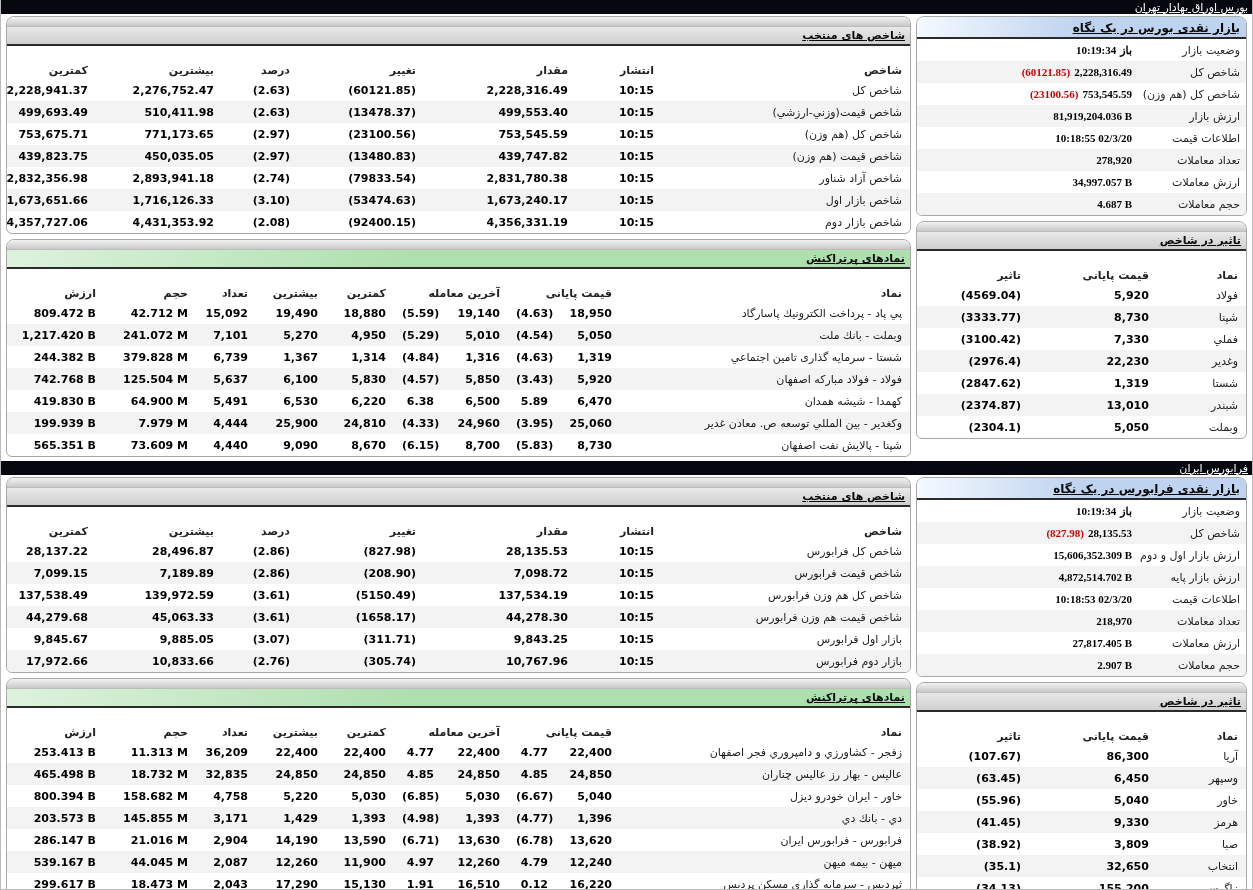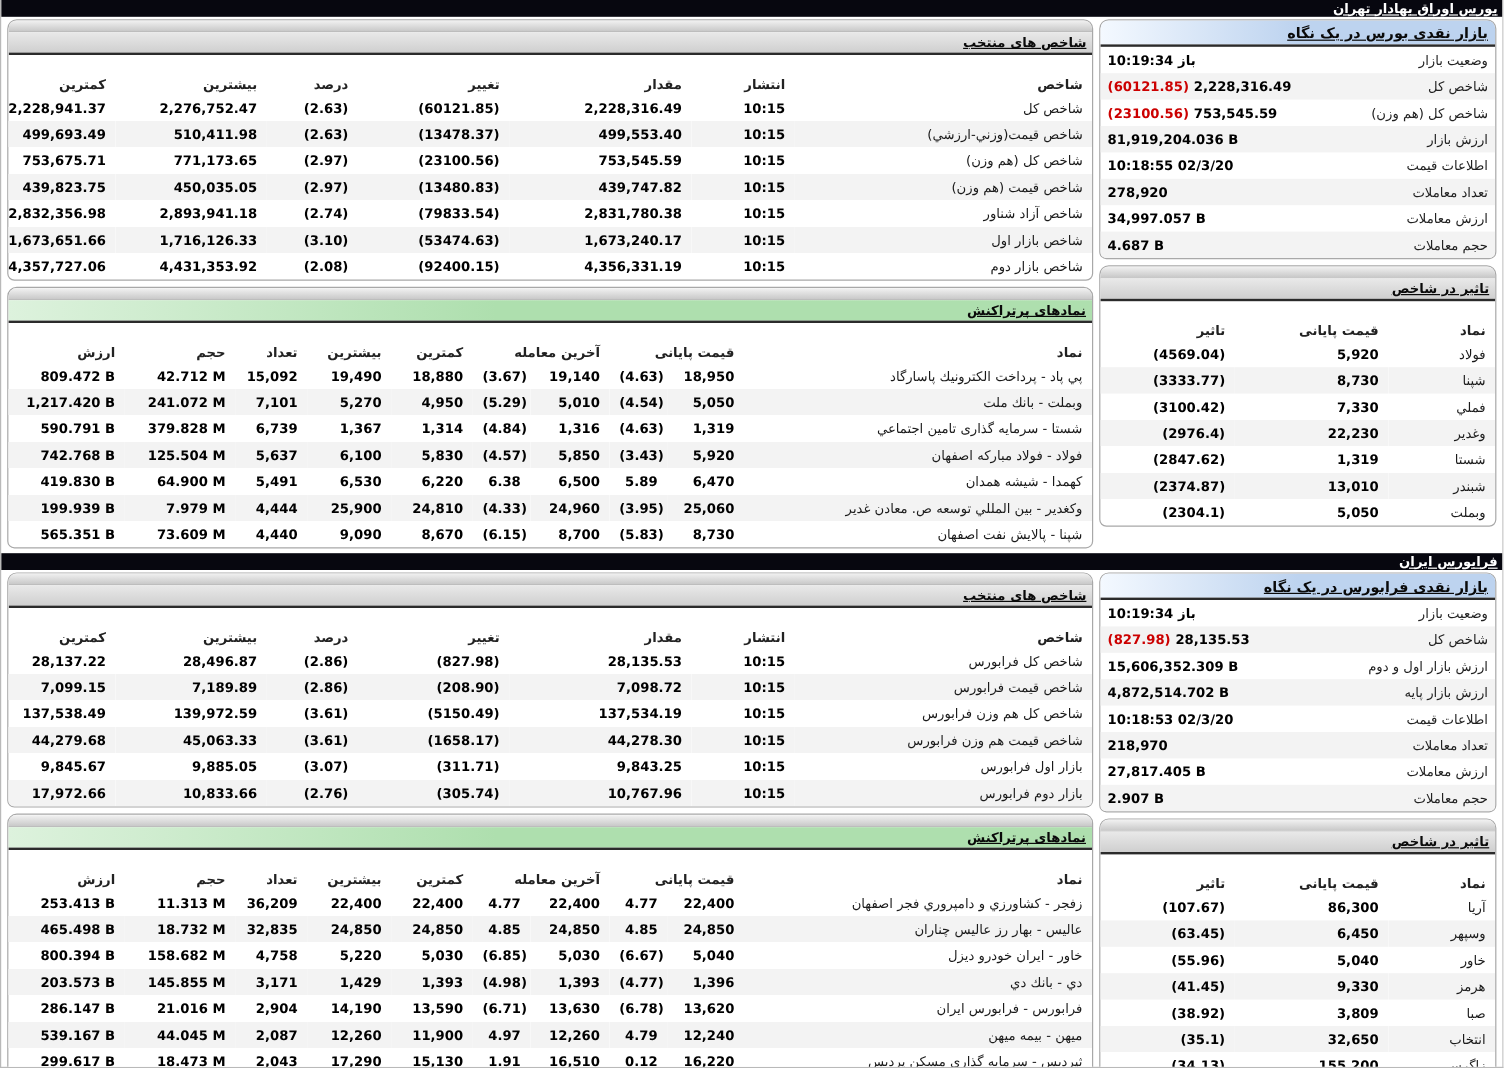--- a/index.html
+++ b/index.html
@@ -22,21 +22,21 @@
   
   .blackbar {
     height: 14px;
     background: #07070f;
     display: flex;
     align-items: center;
     padding: 0 4px;
   }
   .blackbar span {
     color: #fff;
-    font-weight: bold;
+    font-weight: normal;
     font-size: 11px;
     text-decoration: underline;
     line-height: 13px;
   }
   .section {
     display: flex;
     gap: 5px;
     padding: 2px 5px 4px 5px;
     align-items: flex-start;
   }
@@ -77,24 +77,26 @@
     align-items: center;
     height: 22px;
     padding: 0 6px;
   }
   .ov-row:nth-of-type(even) { background: #f3f3f3; }
   .ov-label { width: 108px; flex: none; text-align: right; color: #222; }
   .ov-val {
     flex: 1;
     display: flex;
     direction: ltr;
+    justify-content: flex-end;
     align-items: center;
     gap: 4px;
     font-weight: bold;
     color: #000;
+    font-family: Liberation Serif, serif;
   }
   .ov-val span:empty { display: none; }
 
   
   table.tbl {
     width: 100%;
     border-collapse: collapse;
     table-layout: fixed;
     font-size: 11px;
   }
@@ -404,21 +406,21 @@
               <th>ارزش</th>
             </tr>
           </thead>
           <tbody>
 
               <tr>
                 <td class="sym">پي پاد - پرداخت الكترونيك پاسارگاد</td>
                 <td class="num">18,950</td>
                 <td class="num neg">(4.63)</td>
                 <td class="num">19,140</td>
-                <td class="num neg">(3.67)</td>
+                <td class="num neg">(5.59)</td>
                 <td class="num">18,880</td>
                 <td class="num">19,490</td>
                 <td class="num">15,092</td>
                 <td class="num">42.712 M</td>
                 <td class="num">809.472 B</td>
               </tr>
 
               <tr>
                 <td class="sym">وبملت - بانك ملت</td>
                 <td class="num">5,050</td>
@@ -435,21 +437,21 @@
               <tr>
                 <td class="sym">شستا - سرمایه گذاری تامین اجتماعي</td>
                 <td class="num">1,319</td>
                 <td class="num neg">(4.63)</td>
                 <td class="num">1,316</td>
                 <td class="num neg">(4.84)</td>
                 <td class="num">1,314</td>
                 <td class="num">1,367</td>
                 <td class="num">6,739</td>
                 <td class="num">379.828 M</td>
-                <td class="num">590.791 B</td>
+                <td class="num">244.382 B</td>
               </tr>
 
               <tr>
                 <td class="sym">فولاد - فولاد مباركه اصفهان</td>
                 <td class="num">5,920</td>
                 <td class="num neg">(3.43)</td>
                 <td class="num">5,850</td>
                 <td class="num neg">(4.57)</td>
                 <td class="num">5,830</td>
                 <td class="num">6,100</td>

